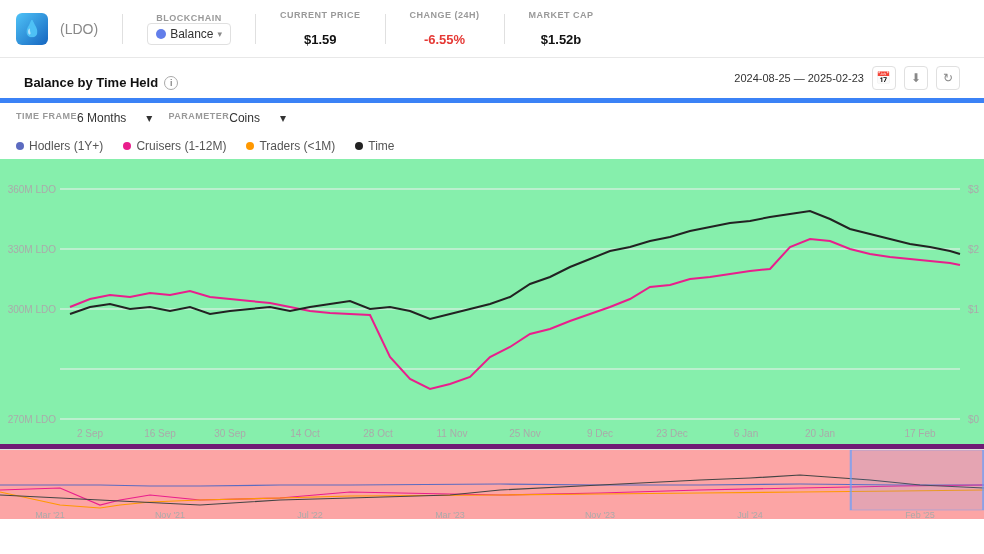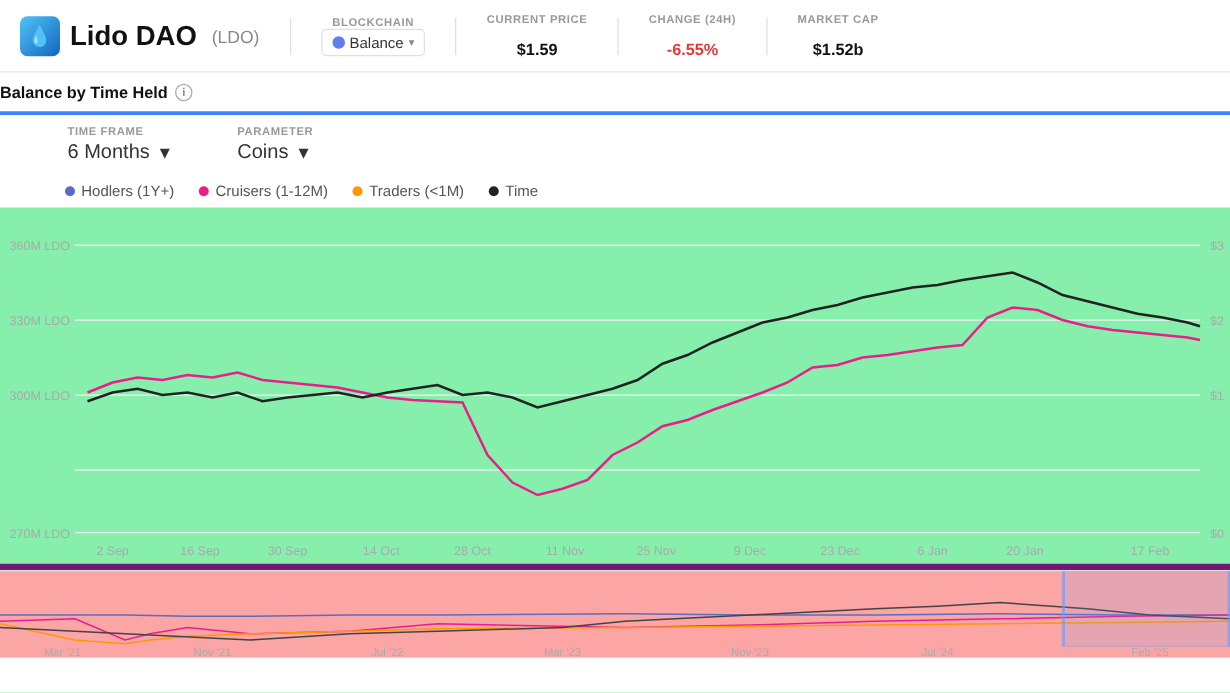--- a/index.html
+++ b/index.html
@@ -12,45 +12,44 @@
     .header-divider { width: 1px; height: 30px; background: #e0e0e0; margin: 0 8px; }
     .header-stat { display: flex; flex-direction: column; align-items: center; }
     .stat-label { font-size: 9px; color: #999; text-transform: uppercase; letter-spacing: 0.5px; font-weight: 600; }
     .stat-value { font-size: 13px; color: #111; font-weight: 700; margin-top: 12px; }
     .stat-value.negative { color: #e53935; }
     .blockchain-select { display: flex; align-items: center; gap: 4px; cursor: pointer; border: 1px solid #e0e0e0; border-radius: 4px; padding: 3px 8px; font-size: 12px; color: #333; }
     .eth-dot { width: 10px; height: 10px; background: #627eea; border-radius: 50%; }
     .chevron { font-size: 9px; color: #888; }
 
     
-    .section-header { display: flex; align-items: flex-end; justify-content: space-between; padding: 8px 0; border-bottom: 3px solid #3b82f6; }
+    .section-header { display: flex; align-items: flex-end; justify-content: space-between; padding: 8px 24px; border-bottom: 5px solid #3b82f6; }
     .section-title { font-size: 13px; font-weight: 600; color: #111; display: flex; align-items: center; gap: 6px; }
     .info-icon { width: 14px; height: 14px; border-radius: 50%; border: 1px solid #aaa; display: flex; align-items: center; justify-content: center; font-size: 9px; color: #888; cursor: pointer; }
     .date-range { display: flex; align-items: center; gap: 8px; font-size: 11px; color: #555; }
     .date-range-text { color: #333; }
     .icon-btn { width: 24px; height: 24px; display: flex; align-items: center; justify-content: center; cursor: pointer; color: #888; border: 1px solid #e0e0e0; border-radius: 4px; font-size: 12px; }
 
     
     .controls { display: flex; align-items: center; gap: 16px; padding: 8px 16px; }
-    .control-group { display: flex; flex-direction: column; margin-left: 38px; }
+    .control-group { display: flex; flex-direction: row; }
     .control-label { font-size: 9px; color: #999; text-transform: uppercase; letter-spacing: 0.5px; font-weight: 600; margin-bottom: 2px; }
-    .control-select { display: flex; align-items: center; gap: 8px; cursor: pointer; font-size: 16px; color: #333; font-weight: 500; }
-
-    
-    .legend { display: flex; align-items: center; gap: 20px; padding: 6px 16px; margin-left: 36px; }
+    .control-select { display: flex; align-items: center; gap: 20px; cursor: pointer; font-size: 12px; color: #333; font-weight: 500; }
+
+    
+    .legend { display: flex; align-items: center; gap: 20px; padding: 6px 16px; }
     .legend-item { display: flex; align-items: center; gap: 5px; font-size: 12px; color: #555; }
     .legend-dot { width: 8px; height: 8px; border-radius: 50%; }
   </style>
 </head>
 <body>
 
 <div class="header">
   <div class="logo-wrap">
     <div class="logo-icon">💧</div>
-    <span style="font-size:22px;font-weight:700;color:#111;">Lido DAO</span>
     <span style="font-size:14px;color:#888;margin-left:4px;">(LDO)</span>
   </div>
   <div class="header-divider"></div>
   <div class="header-stat">
     <span class="stat-label">BLOCKCHAIN</span>
     <div class="blockchain-select">
       <div class="eth-dot"></div>
       <span>Balance</span>
       <span class="chevron">▾</span>
     </div>
@@ -71,20 +70,26 @@
     <span class="stat-value">$1.52b</span>
   </div>
 </div>
 
 <div class="section-header">
   <div class="section-title">
     <span>Balance by Time Held</span>
     <div class="info-icon">
       <span>i</span>
     </div>
+  </div>
+  <div class="date-range">
+    <span class="date-range-text">2024-08-25 — 2025-02-23</span>
+    <div class="icon-btn">📅</div>
+    <div class="icon-btn">⬇</div>
+    <div class="icon-btn">↻</div>
   </div>
 </div>
 
 <div class="controls">
   <div class="control-group">
     <span class="control-label">TIME FRAME</span>
     <div class="control-select">
       <span>6 Months</span>
       <span>▾</span>
     </div>

